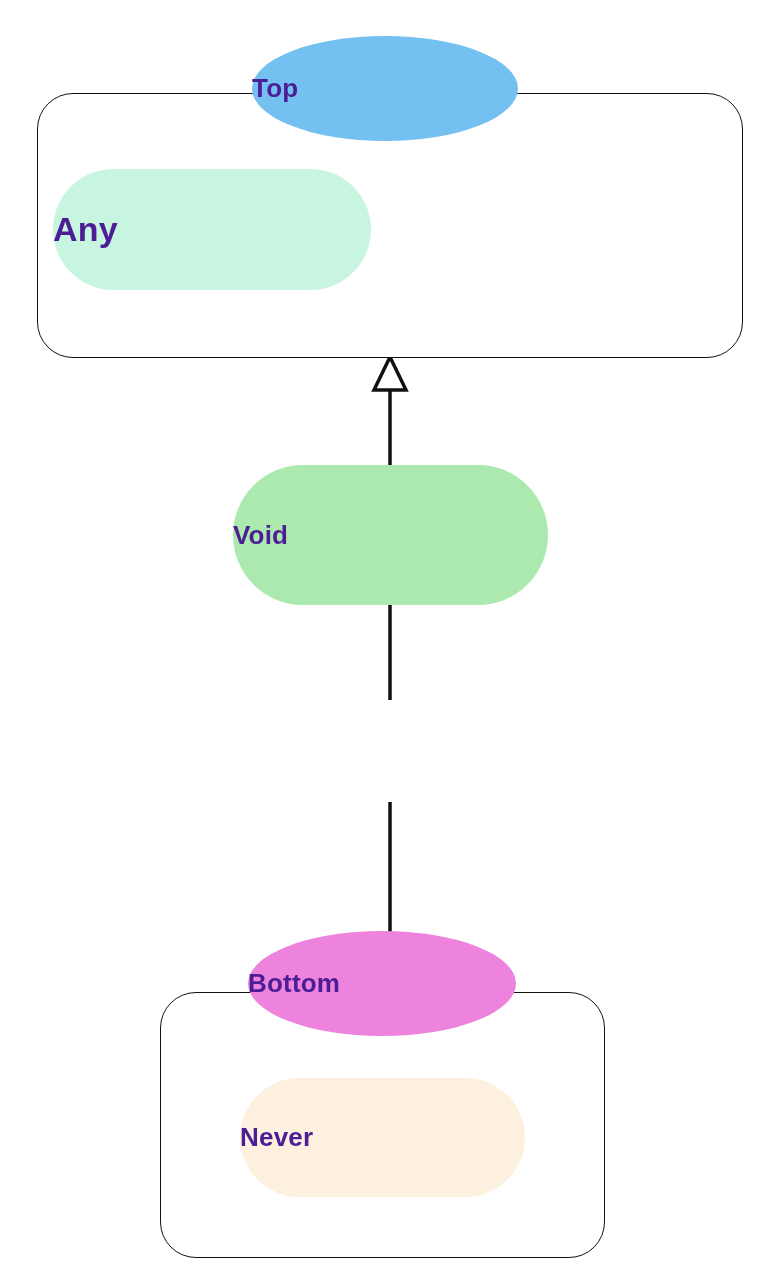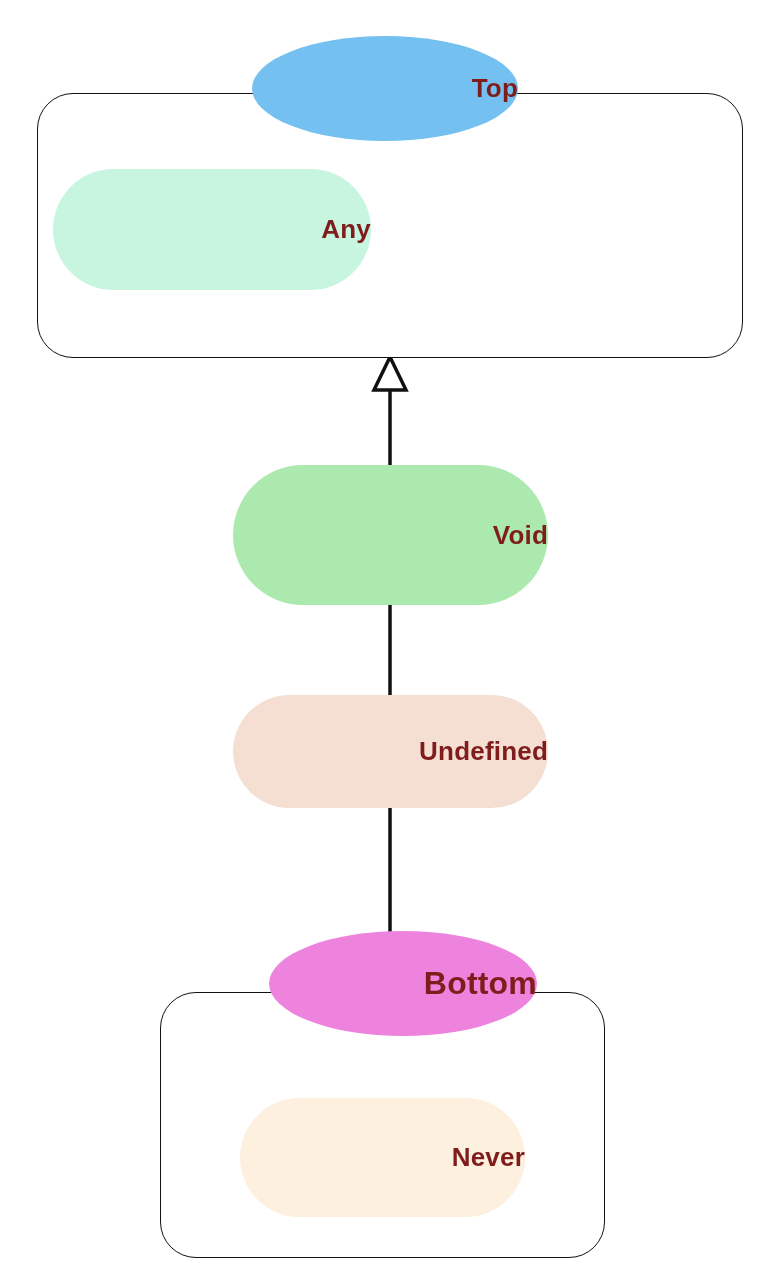--- a/index.html
+++ b/index.html
@@ -48,23 +48,23 @@
     top: 992px;
     width: 445px;
     height: 266px;
   }
   
   .node {
     position: absolute;
     box-sizing: border-box;
     display: flex;
     align-items: center;
-    justify-content: flex-end;
+    justify-content: flex-start;
     text-align: center;
-    color: #7f1d1d;
+    color: #4c1d95;
     font-weight: bold;
     letter-spacing: 0.2px;
     line-height: 1.1;
     user-select: none;
   }
   .node.stadium {
     border-radius: 999px;
     z-index: 3;
   }
   .node.ellipse {
@@ -79,21 +79,21 @@
     height: 105px;
     background: #74c0f0;
     font-size: 26px;
   }
   #node-any {
     left: 53px;
     top: 169px;
     width: 318px;
     height: 121px;
     background: #c8f5e0;
-    font-size: 26px;
+    font-size: 34px;
   }
   #node-unknown {
     left: 396px;
     top: 169px;
     width: 313px;
     height: 121px;
     background: #e2f5d7;
     font-size: 26px;
   }
   #node-void {
@@ -106,35 +106,34 @@
   }
   #node-undefined {
     left: 233px;
     top: 695px;
     width: 315px;
     height: 113px;
     background: #f5dfd2;
     font-size: 26px;
   }
   #node-bottom {
-    left: 269px;
+    left: 248px;
     top: 931px;
     width: 268px;
     height: 105px;
     background: #ee83de;
-    font-size: 32px;
+    font-size: 26px;
   }
   #node-never {
     left: 240px;
     top: 1078px;
     width: 285px;
     height: 119px;
     background: #fdf0de;
     font-size: 26px;
-    margin-top: 20px;
   }
 </style>
 </head>
 <body>
 
 <div id="canvas">
 
   <svg id="edges" viewBox="0 0 780 1286" width="780" height="1286" xmlns="http://www.w3.org/2000/svg">
 
     <g>
@@ -157,23 +156,20 @@
 
 
   <div id="node-top" class="node ellipse">
     <span>Top</span>
   </div>
 
   <div id="node-void" class="node stadium">
     <span>Void</span>
   </div>
 
-  <div id="node-undefined" class="node stadium">
-    <span>Undefined</span>
-  </div>
 
   <div id="node-never" class="node stadium">
     <span>Never</span>
   </div>
 
   <div id="node-bottom" class="node ellipse">
     <span>Bottom</span>
   </div>
 
 </div>

